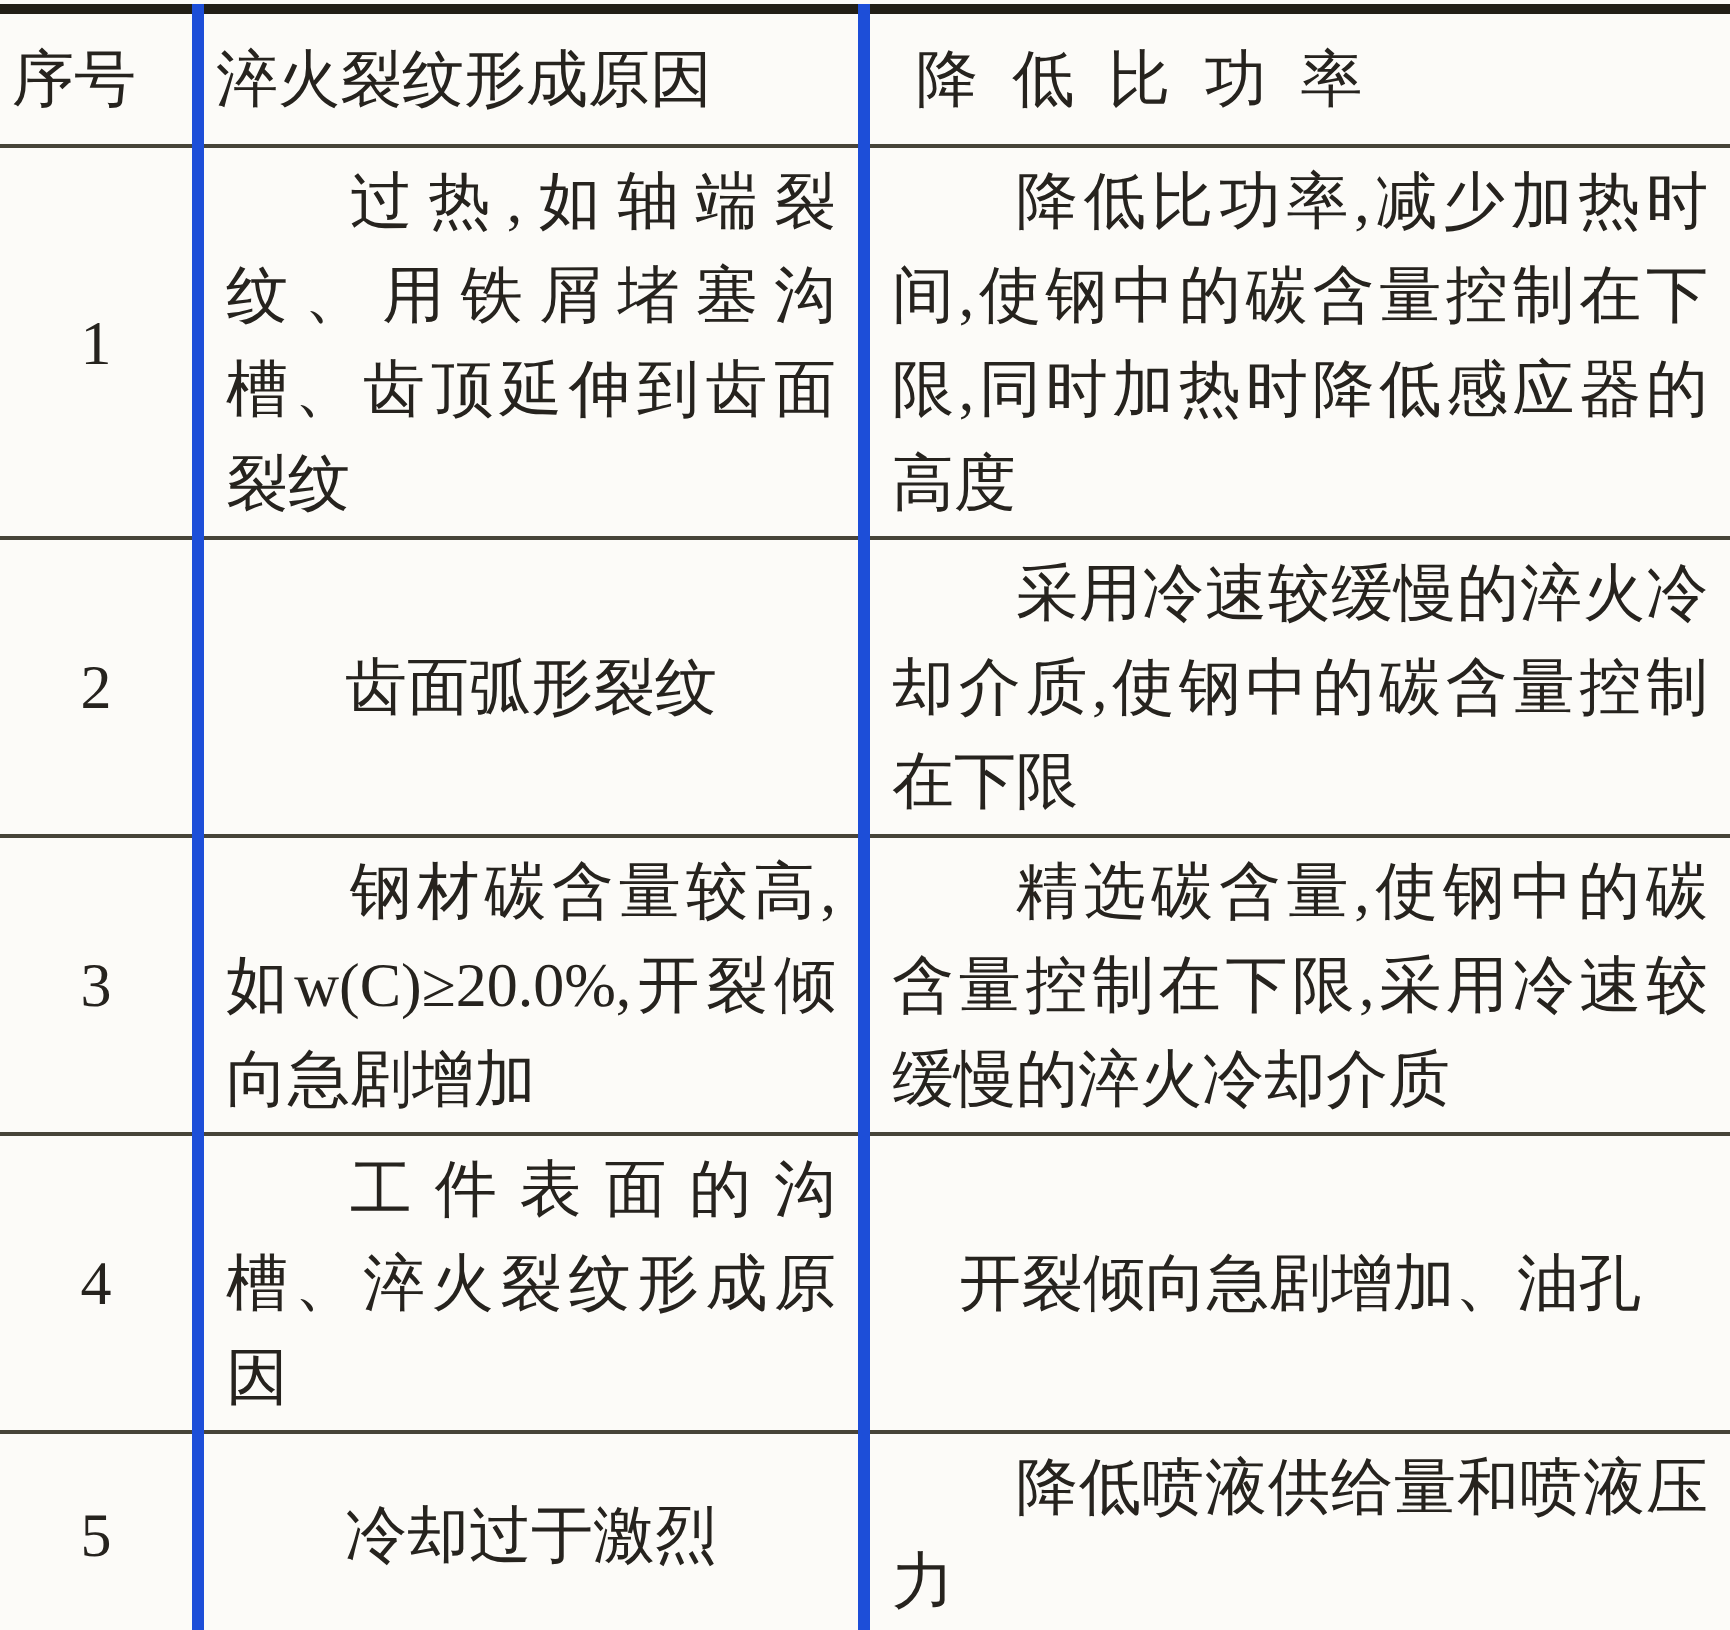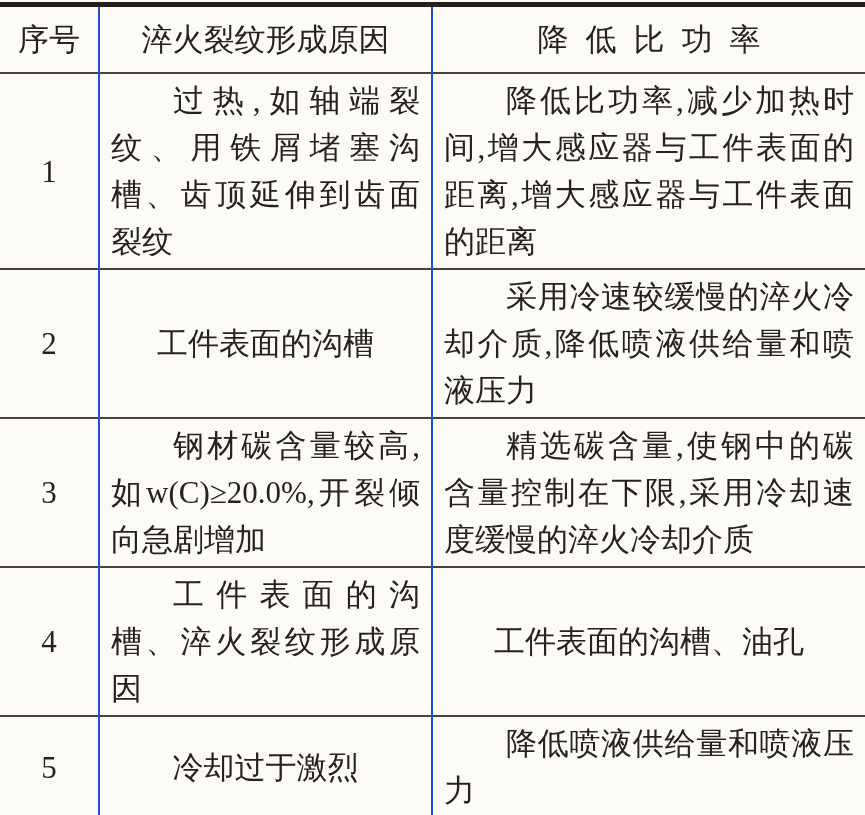--- a/index.html
+++ b/index.html
@@ -24,33 +24,33 @@
     border-bottom: 5px solid #221f17;
     color: #26231e;
   }
   col.c-no      { width: 99px;  }
   col.c-cause   { width: 333px; }
   col.c-measure { width: 433px; }
 
   th, td {
     box-sizing: border-box;
     border-top: 2px solid #474439;
-    border-left: 2px solid #1d4ed8;
+    border-left: 6px solid #1d4ed8;
     font-weight: normal;
     font-size: 31px;
     line-height: 47px;
     vertical-align: middle;
     background: transparent;
   }
   th:first-child, td:first-child { border-left: none; }
   thead th { border-top: none; }
 
   th {
     padding: 9px 6px;
-    text-align: center;
+    text-align: left;
     white-space: nowrap;
   }
   th.spaced { letter-spacing: 0.55em; text-indent: 0.55em; }
 
   td { padding: 3px 11px; }
   td.cell-no { text-align: center; padding: 3px 2px; }
   td.cell-center { text-align: center; }
   td.cell-para {
     text-align: justify;
     text-justify: inter-character;
@@ -71,36 +71,36 @@
       <tr>
         <th>序号</th>
         <th>淬火裂纹形成原因</th>
         <th class="spaced">降低比功率</th>
       </tr>
     </thead>
     <tbody id="table-body">
         <tr>
           <td class="cell-no">1</td>
           <td class="cell-para">过热,如轴端裂纹、用铁屑堵塞沟槽、齿顶延伸到齿面裂纹</td>
-          <td class="cell-para">降低比功率,减少加热时间,增大感应器与工件表面的距离,增大感应器与工件表面的距离</td>
+          <td class="cell-para">降低比功率,减少加热时间,使钢中的碳含量控制在下限,同时加热时降低感应器的高度</td>
         </tr>
         <tr>
           <td class="cell-no">2</td>
-          <td class="cell-center">工件表面的沟槽</td>
-          <td class="cell-para">采用冷速较缓慢的淬火冷却介质,降低喷液供给量和喷液压力</td>
+          <td class="cell-center">齿面弧形裂纹</td>
+          <td class="cell-para">采用冷速较缓慢的淬火冷却介质,使钢中的碳含量控制在下限</td>
         </tr>
         <tr>
           <td class="cell-no">3</td>
           <td class="cell-para">钢材碳含量较高,如w(C)≥20.0%,开裂倾向急剧增加</td>
-          <td class="cell-para">精选碳含量,使钢中的碳含量控制在下限,采用冷却速度缓慢的淬火冷却介质</td>
+          <td class="cell-para">精选碳含量,使钢中的碳含量控制在下限,采用冷速较缓慢的淬火冷却介质</td>
         </tr>
         <tr>
           <td class="cell-no">4</td>
           <td class="cell-para">工件表面的沟槽、淬火裂纹形成原因</td>
-          <td class="cell-center">工件表面的沟槽、油孔</td>
+          <td class="cell-center">开裂倾向急剧增加、油孔</td>
         </tr>
         <tr>
           <td class="cell-no">5</td>
           <td class="cell-center">冷却过于激烈</td>
           <td class="cell-para">降低喷液供给量和喷液压力</td>
         </tr>
       </tbody>
   </table>
 </div>
 

